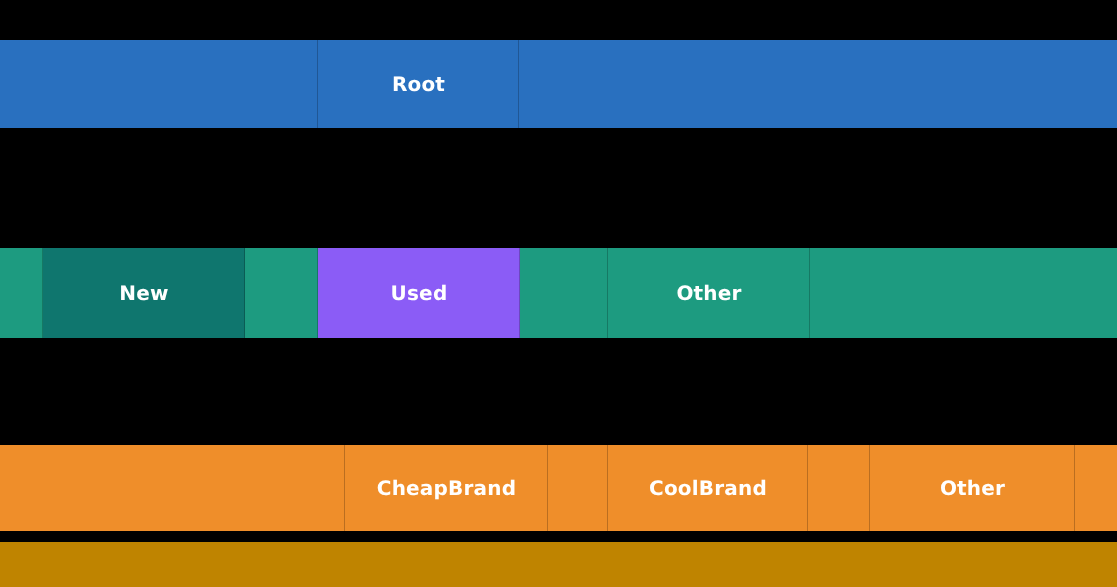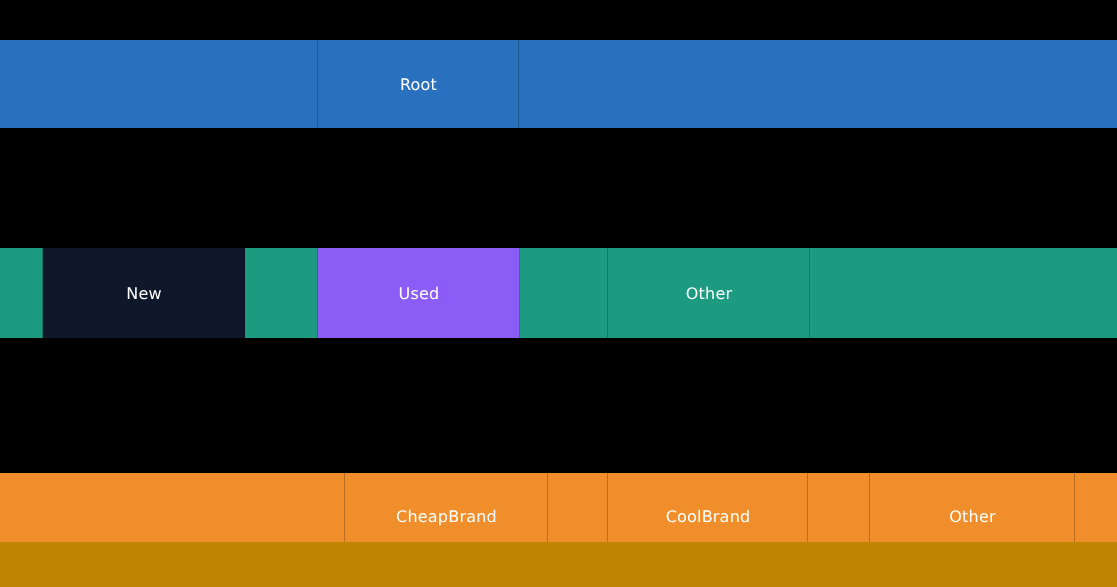--- a/index.html
+++ b/index.html
@@ -29,22 +29,22 @@
     height: 100%;
     box-sizing: border-box;
     display: flex;
     align-items: center;
     justify-content: center;
     overflow: hidden;
     color: #ffffff;
     white-space: nowrap;
   }
   .node-label {
-    font-size: 16px;
-    font-weight: 400;
+    font-size: 20px;
+    font-weight: 700;
     letter-spacing: 0.2px;
     color: #ffffff;
     text-rendering: geometricPrecision;
     pointer-events: none;
   }
   
   .node.sep-right::after {
     content: "";
     position: absolute;
     top: 0;
@@ -63,34 +63,34 @@
 <div id="chart-root" style="background: rgb(0, 0, 0);">
     <div class="level-row lvl-root" style="top: 40px; height: 88px;">
       <div class="node sep-right" style="left: 0px; width: 318px; background: rgb(41, 112, 191);"></div>
       <div class="node sep-right" style="left: 318px; width: 201px; background: rgb(41, 112, 191);">
         <span class="node-label">Root</span>
       </div>
       <div class="node" style="left: 519px; width: 598px; background: rgb(41, 112, 191);"></div>
     </div>
     <div class="level-row lvl-category" style="top: 248px; height: 90px;">
       <div class="node sep-right" style="left: 0px; width: 43px; background: rgb(29, 155, 128);"></div>
-      <div class="node sep-right" style="left: 43px; width: 202px; background: #0f172a;">
+      <div class="node sep-right" style="left: 43px; width: 202px; background: #0f766e;">
         <span class="node-label">New</span>
       </div>
       <div class="node sep-right" style="left: 245px; width: 73px; background: rgb(29, 155, 128);"></div>
       <div class="node sep-right" style="left: 318px; width: 202px; background: #8b5cf6;">
         <span class="node-label">Used</span>
       </div>
       <div class="node sep-right" style="left: 520px; width: 88px; background: rgb(29, 155, 128);"></div>
       <div class="node sep-right" style="left: 608px; width: 202px; background: rgb(29, 155, 128);">
         <span class="node-label">Other</span>
       </div>
       <div class="node" style="left: 810px; width: 307px; background: rgb(29, 155, 128);"></div>
     </div>
-    <div class="level-row lvl-brand" style="top: 445px; height: 86px; margin-top: 28px;">
+    <div class="level-row lvl-brand" style="top: 445px; height: 86px;">
       <div class="node sep-right" style="left: 0px; width: 345px; background: rgb(239, 142, 42);"></div>
       <div class="node sep-right" style="left: 345px; width: 203px; background: rgb(239, 142, 42);">
         <span class="node-label">CheapBrand</span>
       </div>
       <div class="node sep-right" style="left: 548px; width: 60px; background: rgb(239, 142, 42);"></div>
       <div class="node sep-right" style="left: 608px; width: 200px; background: rgb(239, 142, 42); align-items: center;">
         <span class="node-label">CoolBrand</span>
       </div>
       <div class="node sep-right" style="left: 808px; width: 62px; background: rgb(239, 142, 42);"></div>
       <div class="node sep-right" style="left: 870px; width: 205px; background: rgb(239, 142, 42);">

